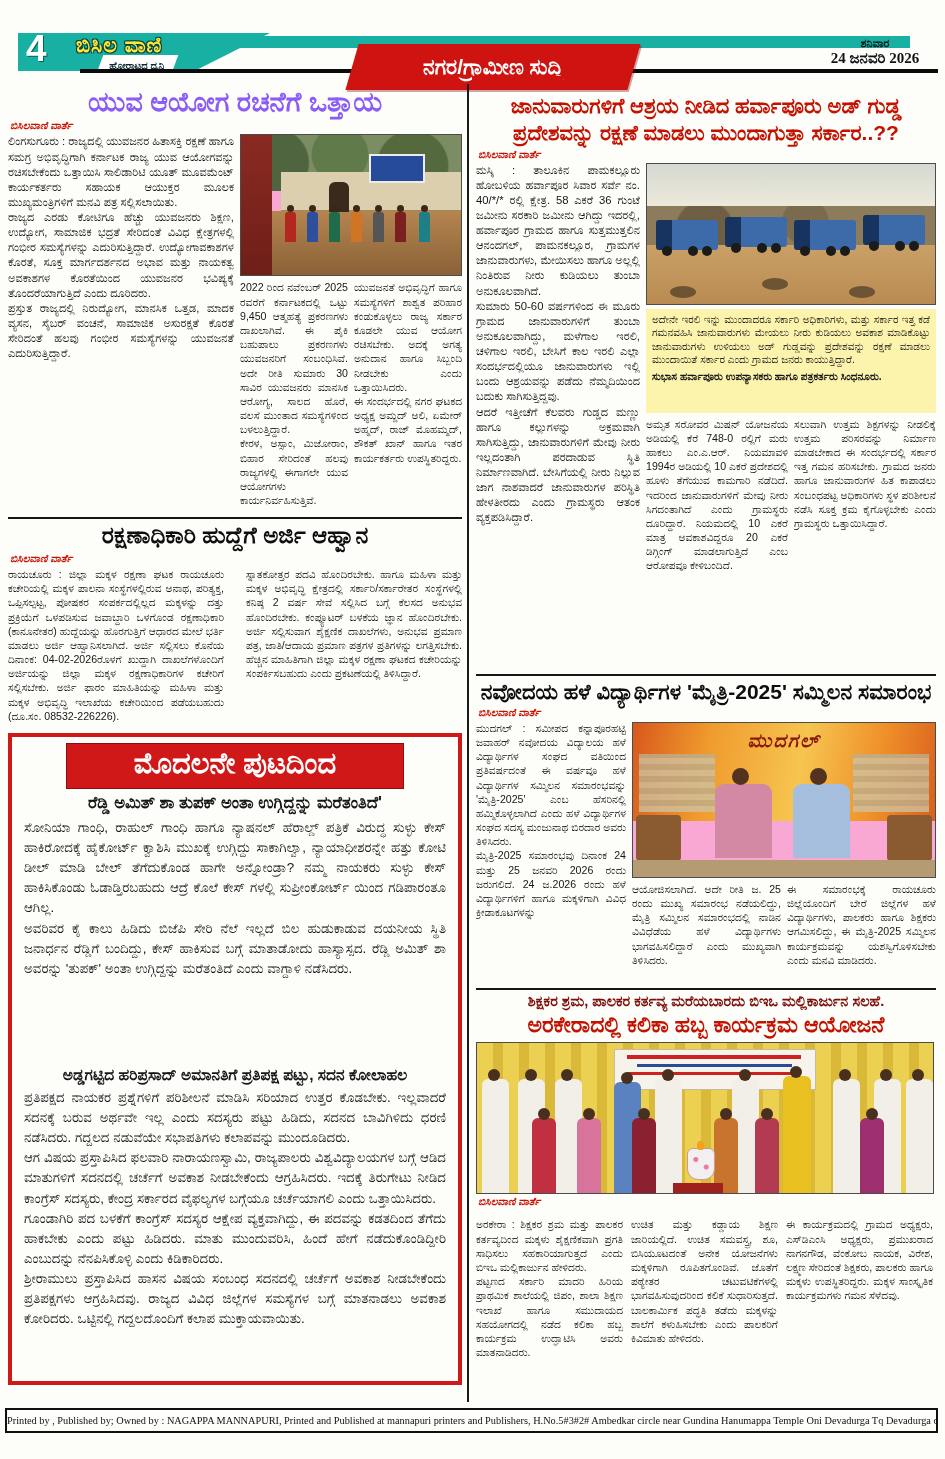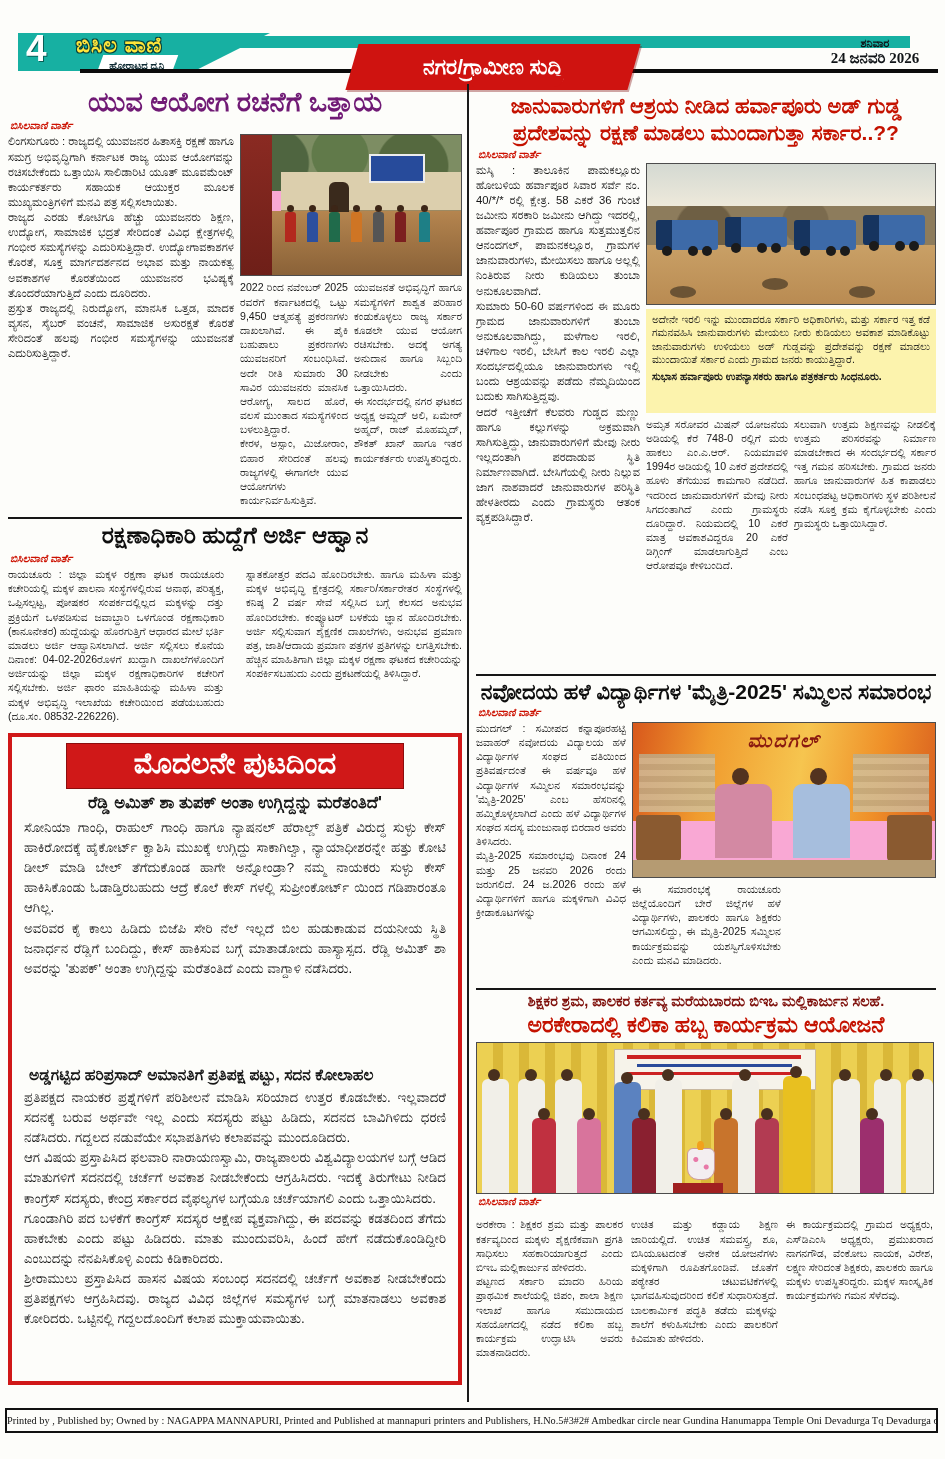--- a/index.html
+++ b/index.html
@@ -30,37 +30,37 @@
 
   .vrule{left:467px;top:84px;width:2px;height:1318px;background:#1a1a1a;}
 
   
   .body-txt{font-size:11.3px;line-height:1.34;text-align:justify;white-space:pre-line;
             color:#161616;overflow:hidden;}
   .sm{font-size:10.6px;}
   .byline{color:#cc1100;font-size:10.5px;font-weight:bold;font-style:italic;margin:1px 0 2px 2px;}
   .rule{border:none;border-top:2px solid #161616;margin:5px 0 3px;}
 
-  .h-blue{color:#701a75;font-size:27px;font-weight:bold;text-align:center;line-height:1.2;margin:0;}
+  .h-blue{color:#8b5cf6;font-size:27px;font-weight:bold;text-align:center;line-height:1.2;margin:0;}
   .h-black{color:#0e0e0e;font-size:23px;font-weight:bold;text-align:center;line-height:1.2;margin:2px 0;}
   .h-red{color:#c41200;font-size:21px;font-weight:bold;text-align:center;line-height:1.3;margin:0;}
   .kicker{color:#7e0f0a;font-size:14.5px;font-weight:bold;text-align:center;margin:2px 0 0;}
 
   
   .left-col{left:8px;top:86px;width:454px;}
   .right-col{left:476px;top:92px;width:460px;}
   .flexrow{display:flex;gap:6px;overflow:hidden;}
 
   
   .redbox{margin-top:8px;border:4px solid #d01818;height:652px;box-sizing:border-box;
           padding:4px 12px;overflow:hidden;}
   .redbox-title{width:336px;margin:2px auto 4px;background:#d01818;color:#fff;font-size:29px;
           font-weight:bold;text-align:center;padding:3px 0 7px;border:1px solid #8d0d0d;}
   .redbox-sub1{font-size:16.5px;font-weight:bold;text-align:center;margin:4px 0 6px;}
-  .redbox-sub2{font-size:15.5px;font-weight:bold;text-align:left;margin:6px 5px 4px;}
+  .redbox-sub2{font-size:15.5px;font-weight:bold;text-align:center;margin:6px 16px 4px;}
   .redbox-txt{font-size:13.4px;line-height:1.5;text-align:justify;white-space:pre-line;overflow:hidden;}
 
   
   .cap-box{background:#fcf3ad;padding:4px 6px;height:104px;box-sizing:border-box;overflow:hidden;
            font-size:10.4px;line-height:1.3;text-align:justify;margin-top:4px;}
   .cap-author{font-weight:bold;margin-top:3px;}
 
   
   .ph{position:relative;overflow:hidden;border:1px solid #4c4c4c;background:#f9a8d4;box-sizing:border-box;}
   .ph i{position:absolute;display:block;}
@@ -238,21 +238,21 @@
             <i class="rock r1"></i>
               <i class="rock r2"></i>
               <i class="rock r3"></i>
           </div>
           <div class="cap-box">
             <span>ಅದೇನೇ ಇರಲಿ ಇನ್ನು ಮುಂದಾದರೂ ಸರ್ಕಾರಿ ಅಧಿಕಾರಿಗಳು, ಮತ್ತು ಸರ್ಕಾರ ಇತ್ತ ಕಡೆ ಗಮನವಹಿಸಿ ಜಾನುವಾರುಗಳು ಮೇಯಲು ನೀರು ಕುಡಿಯಲು ಅವಕಾಶ ಮಾಡಿಕೊಟ್ಟು ಜಾನುವಾರುಗಳು ಉಳಿಯಲು ಅಡ್ ಗುಡ್ಡವನ್ನು ಪ್ರದೇಶವನ್ನು ರಕ್ಷಣೆ ಮಾಡಲು ಮುಂದಾಯಿತೆ ಸರ್ಕಾರ ಎಂದು ಗ್ರಾಮದ ಜನರು ಕಾಯುತ್ತಿದ್ದಾರೆ.</span>
             <div class="cap-author">ಸುಭಾಸ ಹರ್ವಾಪೂರು ಉಪನ್ಯಾಸಕರು ಹಾಗೂ ಪತ್ರಕರ್ತರು ಸಿಂಧನೂರು.</div>
           </div>
           <div class="flexrow" style="height:248px;margin-top:4px;">
             <div class="body-txt sm" style="width:142px;height:248px;">ಅಮೃತ ಸರೋವರ ಮಿಷನ್ ಯೋಜನೆಯ ಅಡಿಯಲ್ಲಿ ಕೆರೆ 748-0 ರಲ್ಲಿಗೆ ಮರು ಹಾಕಲು ಎಂ.ಎ.ಆರ್. ನಿಯಮಾವಳಿ 1994ರ ಅಡಿಯಲ್ಲಿ 10 ಎಕರೆ ಪ್ರದೇಶದಲ್ಲಿ ಹೂಳು ತೆಗೆಯುವ ಕಾಮಗಾರಿ ನಡೆದಿದೆ. ಇದರಿಂದ ಜಾನುವಾರುಗಳಿಗೆ ಮೇವು ನೀರು ಸಿಗದಂತಾಗಿದೆ ಎಂದು ಗ್ರಾಮಸ್ಥರು ದೂರಿದ್ದಾರೆ. ನಿಯಮದಲ್ಲಿ 10 ಎಕರೆ ಮಾತ್ರ ಅವಕಾಶವಿದ್ದರೂ 20 ಎಕರೆ ಡಿಗ್ಗಿಂಗ್ ಮಾಡಲಾಗುತ್ತಿದೆ ಎಂಬ ಆರೋಪವೂ ಕೇಳಿಬಂದಿದೆ.</div>
-            <div class="body-txt sm" style="width:142px;height:248px;">ಸಲುವಾಗಿ ಉತ್ತಮ ಶಿಕ್ಷಣವನ್ನು ನೀಡಲಿಕ್ಕೆ ಉತ್ತಮ ಪರಿಸರವನ್ನು ನಿರ್ಮಾಣ ಮಾಡಬೇಕಾದ ಈ ಸಂದರ್ಭದಲ್ಲಿ ಸರ್ಕಾರ ಇತ್ತ ಗಮನ ಹರಿಸಬೇಕು. ಗ್ರಾಮದ ಜನರು ಹಾಗೂ ಜಾನುವಾರುಗಳ ಹಿತ ಕಾಪಾಡಲು ಸಂಬಂಧಪಟ್ಟ ಅಧಿಕಾರಿಗಳು ಸ್ಥಳ ಪರಿಶೀಲನೆ ನಡೆಸಿ ಸೂಕ್ತ ಕ್ರಮ ಕೈಗೊಳ್ಳಬೇಕು ಎಂದು ಗ್ರಾಮಸ್ಥರು ಒತ್ತಾಯಿಸಿದ್ದಾರೆ.</div>
+            <div class="body-txt sm" style="width:142px;height:248px;">ಸಲುವಾಗಿ ಉತ್ತಮ ಶಿಕ್ಟಗಳನ್ನು ನೀಡಲಿಕ್ಕೆ ಉತ್ತಮ ಪರಿಸರವನ್ನು ನಿರ್ಮಾಣ ಮಾಡಬೇಕಾದ ಈ ಸಂದರ್ಭದಲ್ಲಿ ಸರ್ಕಾರ ಇತ್ತ ಗಮನ ಹರಿಸಬೇಕು. ಗ್ರಾಮದ ಜನರು ಹಾಗೂ ಜಾನುವಾರುಗಳ ಹಿತ ಕಾಪಾಡಲು ಸಂಬಂಧಪಟ್ಟ ಅಧಿಕಾರಿಗಳು ಸ್ಥಳ ಪರಿಶೀಲನೆ ನಡೆಸಿ ಸೂಕ್ತ ಕ್ರಮ ಕೈಗೊಳ್ಳಬೇಕು ಎಂದು ಗ್ರಾಮಸ್ಥರು ಒತ್ತಾಯಿಸಿದ್ದಾರೆ.</div>
           </div>
         </div>
       </div>
     </div>
 
     <hr class="rule">
 
     <div>
       <h2 class="h-black" style="font-size:21px;">ನವೋದಯ ಹಳೆ ವಿದ್ಯಾರ್ಥಿಗಳ 'ಮೈತ್ರಿ-2025' ಸಮ್ಮಿಲನ ಸಮಾರಂಭ</h2>
       <div class="byline">ಬಿಸಿಲವಾಣಿ ವಾರ್ತೆ</div>
@@ -265,20 +265,21 @@
               <i class="p3-fort p3-fl"></i>
               <i class="p3-fort p3-fr"></i>
             <i class="p3-title">ಮುದಗಲ್</i>
             <i class="p3-chair p3-cl"></i>
               <i class="p3-chair p3-cr"></i>
             <i class="p3-man p3-m1"></i>
               <i class="p3-man p3-m2"></i>
               <i class="p3-floor"></i>
           </div>
           <div class="flexrow" style="height:100px;margin-top:4px;">
+            <div class="body-txt sm" style="width:149px;height:100px;">ಆಯೋಜಿಸಲಾಗಿದೆ. ಅದೇ ರೀತಿ ಜ. 25 ರಂದು ಮುಖ್ಯ ಸಮಾರಂಭ ನಡೆಯಲಿದ್ದು, ಮೈತ್ರಿ ಸಮ್ಮಿಲನ ಸಮಾರಂಭದಲ್ಲಿ ನಾಡಿನ ವಿವಿಧೆಡೆಯ ಹಳೆ ವಿದ್ಯಾರ್ಥಿಗಳು ಭಾಗವಹಿಸಲಿದ್ದಾರೆ ಎಂದು ಮುಖ್ಯವಾಗಿ ತಿಳಿಸಿದರು.</div>
             <div class="body-txt sm" style="width:149px;height:100px;">ಈ ಸಮಾರಂಭಕ್ಕೆ ರಾಯಚೂರು ಜಿಲ್ಲೆಯೊಂದಿಗೆ ಬೇರೆ ಜಿಲ್ಲೆಗಳ ಹಳೆ ವಿದ್ಯಾರ್ಥಿಗಳು, ಪಾಲಕರು ಹಾಗೂ ಶಿಕ್ಷಕರು ಆಗಮಿಸಲಿದ್ದು, ಈ ಮೈತ್ರಿ-2025 ಸಮ್ಮಿಲನ ಕಾರ್ಯಕ್ರಮವನ್ನು ಯಶಸ್ವಿಗೊಳಿಸಬೇಕು ಎಂದು ಮನವಿ ಮಾಡಿದರು.</div>
           </div>
         </div>
       </div>
     </div>
 
     <hr class="rule">
 
     <div>
       <div class="kicker">ಶಿಕ್ಷಕರ ಶ್ರಮ, ಪಾಲಕರ ಕರ್ತವ್ಯ ಮರೆಯಬಾರದು ಬಿಇಒ ಮಲ್ಲಿಕಾರ್ಜುನ ಸಲಹೆ.</div>

